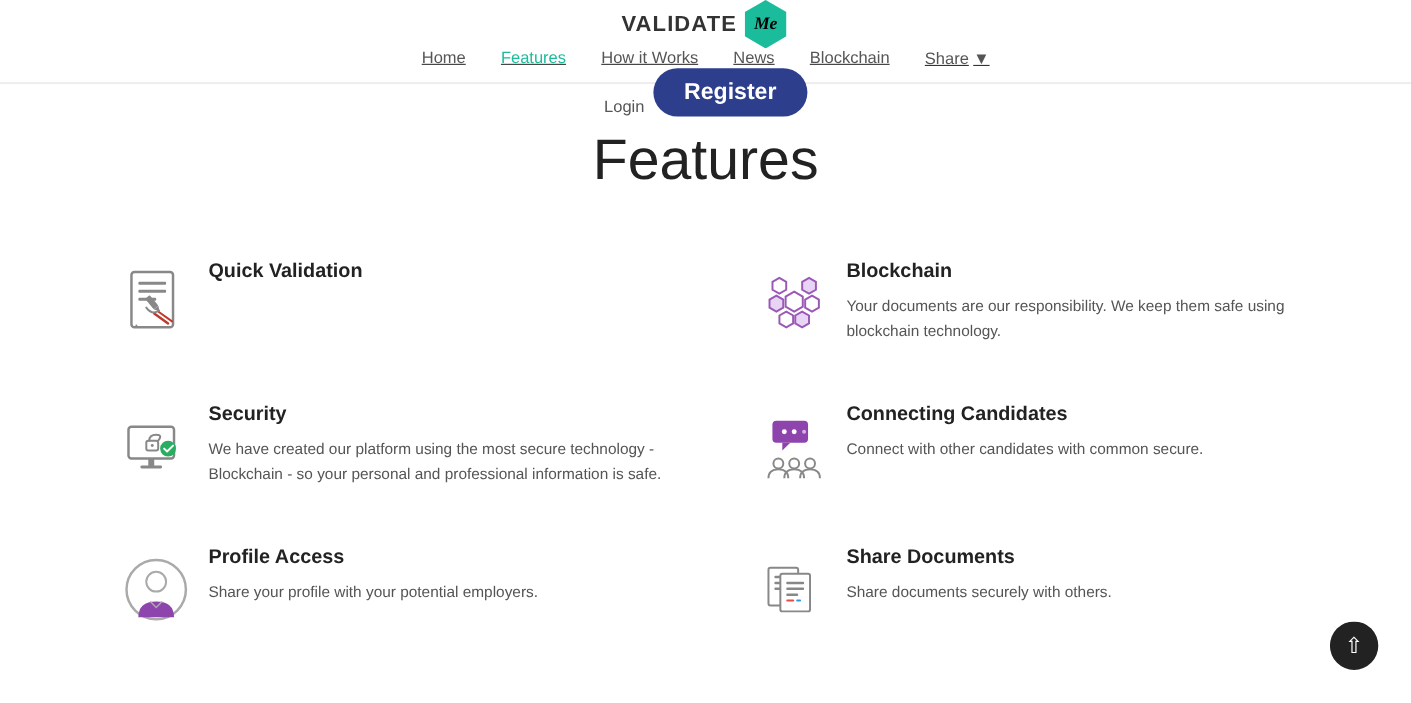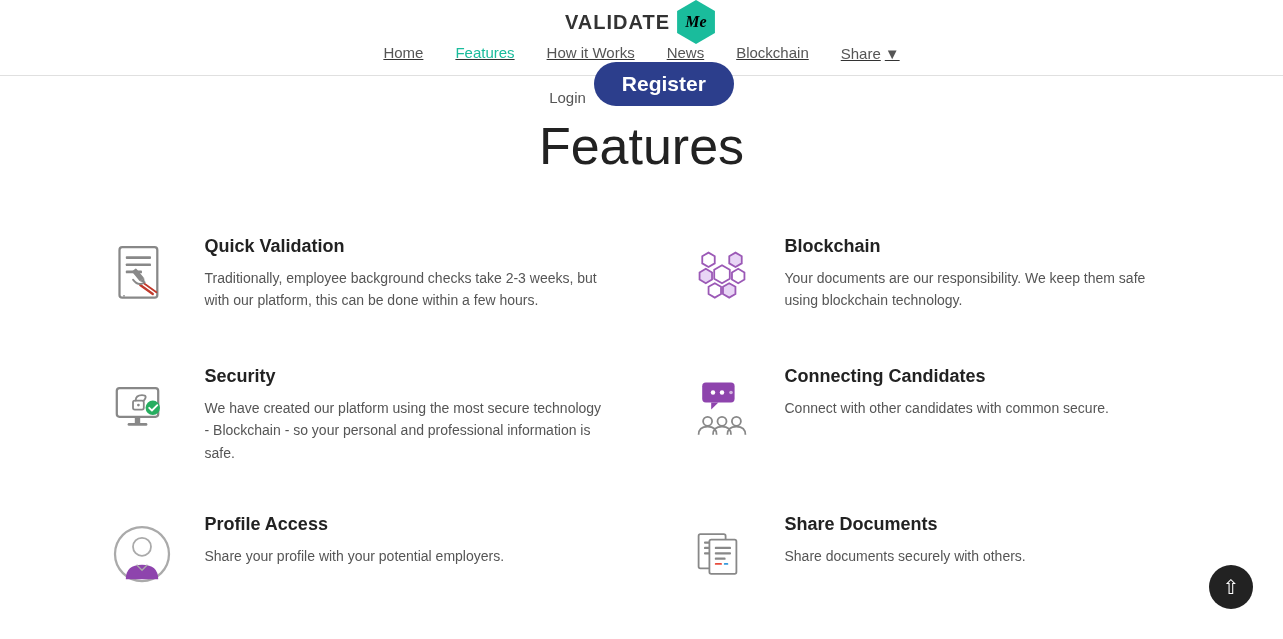--- a/index.html
+++ b/index.html
@@ -108,21 +108,21 @@
 
     .features-grid {
       display: grid;
       grid-template-columns: 1fr 1fr;
       gap: 50px 80px;
     }
 
     .feature-item {
       display: flex;
       align-items: flex-start;
-      gap: 23px;
+      gap: 8px;
     }
 
     .feature-icon {
       flex-shrink: 0;
       width: 80px;
       height: 80px;
       display: flex;
       align-items: center;
       justify-content: center;
     }
@@ -211,21 +211,20 @@
           <circle cx="20" cy="62" r="1" fill="#888"></circle>
 
           <g transform="translate(40, 44) rotate(-40)">
             <rect x="-3" y="-14" width="6" height="14" rx="1" fill="#888"></rect>
             <polygon points="-3,0 3,0 0,5" fill="#888"></polygon>
           </g>
         </svg>
       </div>
       <div class="feature-text">
         <h3>Quick Validation</h3>
-        <p>Traditionally, employee background checks take 2-3 weeks, but with our platform, this can be done within a few hours.</p>
       </div>
     </div>
 
     <div class="feature-item">
       <div class="feature-icon">
         <svg class="icon-svg" viewBox="0 0 80 80" fill="none" xmlns="http://www.w3.org/2000/svg">
 
           <g transform="translate(40,38)">
 
             <polygon points="0,-10 8.66,-5 8.66,5 0,10 -8.66,5 -8.66,-5" fill="none" stroke="#9b59b6" stroke-width="2"></polygon>

